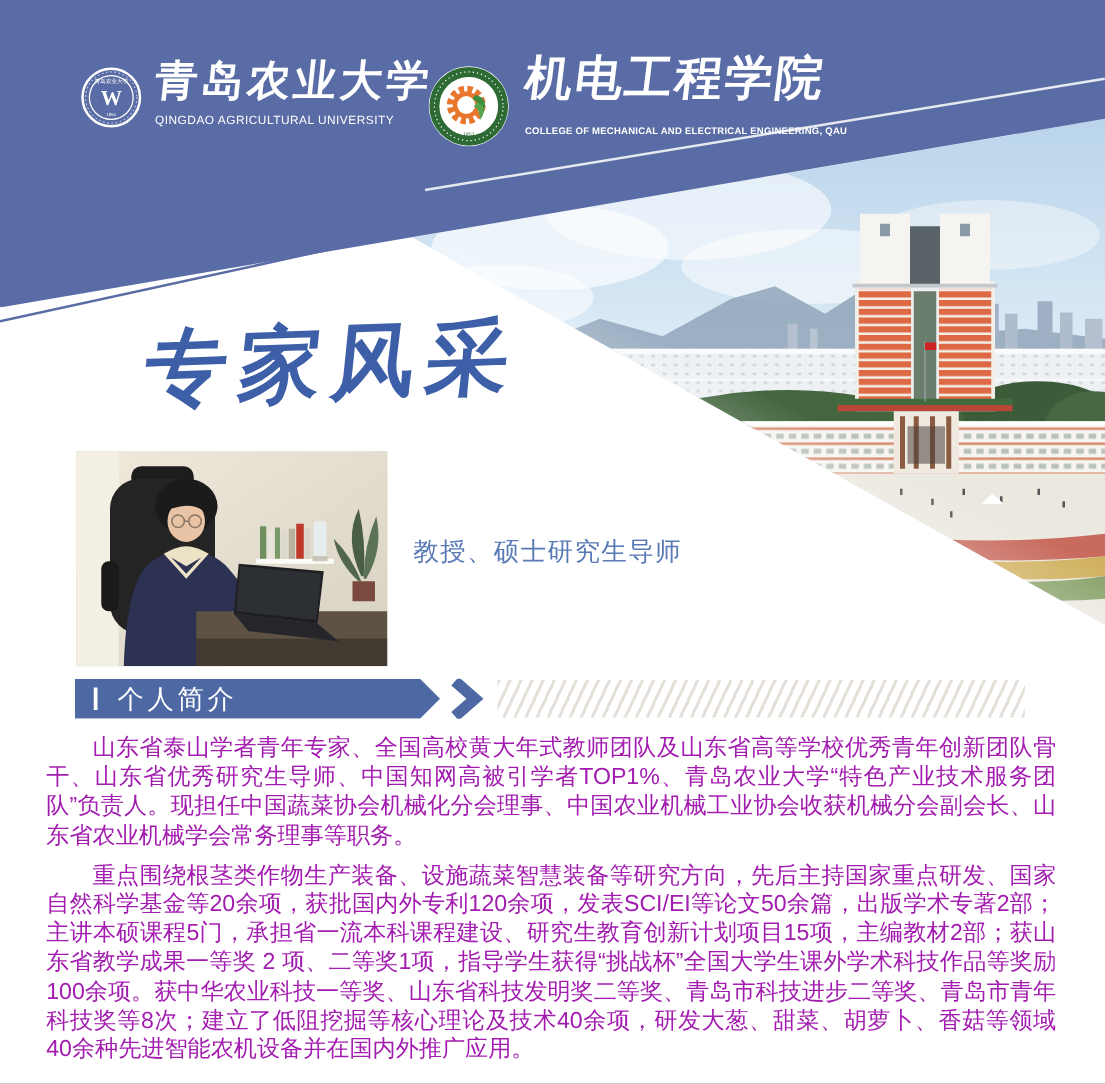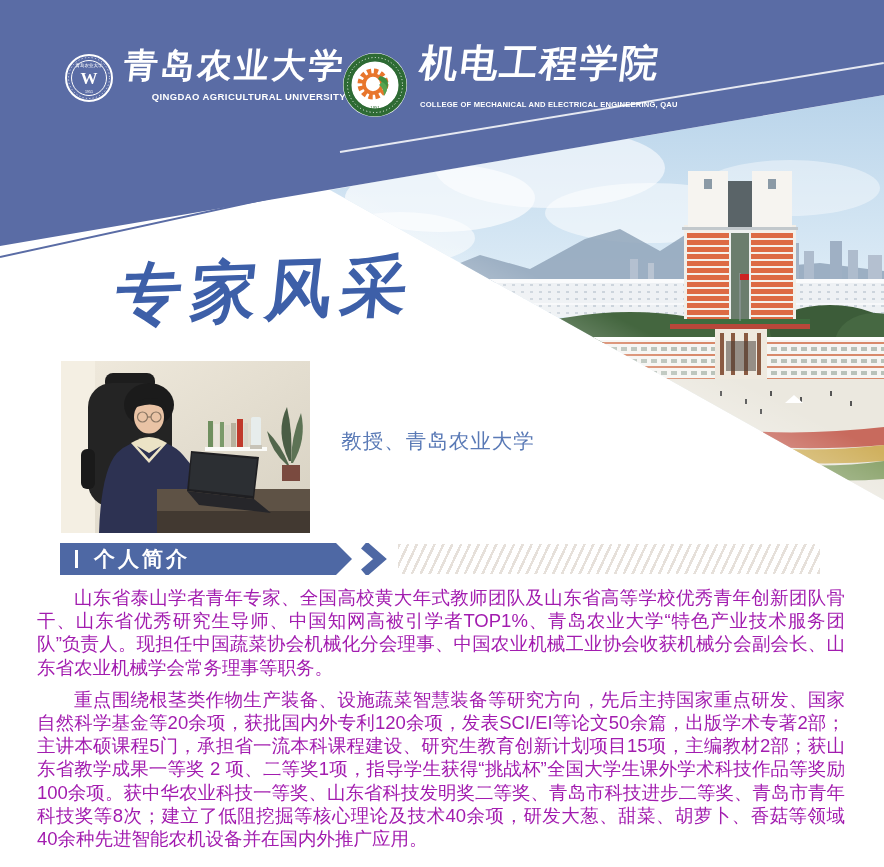--- a/index.html
+++ b/index.html
@@ -16,21 +16,21 @@
     clip-path:polygon(0 0,884px 0,884px 95px,0 246px);
   }
   .logo-row{position:absolute;left:0;top:0;width:884px;height:140px;}
   .crest{position:absolute;left:64px;top:53px;}
   .uni-text{position:absolute;left:124px;top:44px;color:#fff;}
   .uni-cn{
     font-size:34px;font-weight:bold;letter-spacing:3px;line-height:44px;
     font-family:"Liberation Serif","DejaVu Serif",serif;
     transform:skewX(-6deg);display:inline-block;
   }
-  .uni-en{font-size:9.5px;font-weight:bold;letter-spacing:.4px;margin-top:3px;text-align:right;}
+  .uni-en{font-size:9.5px;font-weight:normal;letter-spacing:.4px;margin-top:3px;}
   .emblem{position:absolute;left:342px;top:52px;}
   .col-text{position:absolute;left:420px;top:38px;color:#fff;}
   .col-cn{
     font-size:38px;font-weight:bold;letter-spacing:2px;line-height:50px;
     font-family:"Liberation Serif","DejaVu Serif",serif;
     transform:skewX(-7deg);display:inline-block;
   }
   .col-en{font-size:7.6px;font-weight:bold;letter-spacing:.2px;margin-top:12px;}
   
   .white-line{
@@ -70,21 +70,21 @@
   .stripes{
     position:absolute;left:398px;top:544px;width:422px;height:30px;z-index:1;
     background:repeating-linear-gradient(115deg,#e6e0da 0 2.5px,#ffffff 2.5px 8px);
   }
   .flag{
     position:absolute;left:60px;top:543px;width:292px;height:32px;z-index:2;
     background:#4e68a4;color:#fff;display:flex;align-items:center;
     clip-path:polygon(0 0,276px 0,292px 16px,276px 32px,0 32px);
   }
   .flag .bar{display:inline-block;width:3px;height:18px;background:#fff;margin:0 16px 0 15px;}
-  .flag .label{font-size:21px;letter-spacing:3px;font-weight:bold;}
+  .flag .label{font-size:21px;letter-spacing:3px;}
   .chevron{position:absolute;left:358px;top:543px;z-index:2;}
   
   .bio{
     position:absolute;left:37px;top:586px;width:808px;z-index:2;
     font-size:18.5px;line-height:23.2px;color:#a21caf;
     text-align:justify;text-justify:inter-ideograph;
   }
   .bio p{margin:0 0 9px 0;text-indent:2em;}
 </style>
 </head>
@@ -299,21 +299,21 @@
         <rect x="96" y="128" width="153" height="44" fill="#5e5245"></rect>
         <rect x="96" y="150" width="153" height="22" fill="#423931"></rect>
         <polygon points="130,90 198,96 193,138 126,130" fill="#1f1f22"></polygon>
         <polygon points="131,92 196,98 192,135 128,128" fill="#2c2f33"></polygon>
         <polygon points="126,130 193,138 210,152 138,144" fill="#26262a"></polygon>
       </g>
     </svg>
   </div>
 
   <div class="name-block">
-    <div class="person-title">教授、青岛农业大学</div>
+    <div class="person-title">教授、硕士研究生导师</div>
   </div>
 
   <div class="stripes"></div>
   <div class="flag">
     <span class="bar"></span>
     <span class="label">个人简介</span>
   </div>
   <svg class="chevron" width="30" height="32" viewBox="0 0 30 32">
     <polyline points="6,2 22,16 6,30" fill="none" stroke="#4e68a4" stroke-width="9"></polyline>
   </svg>

